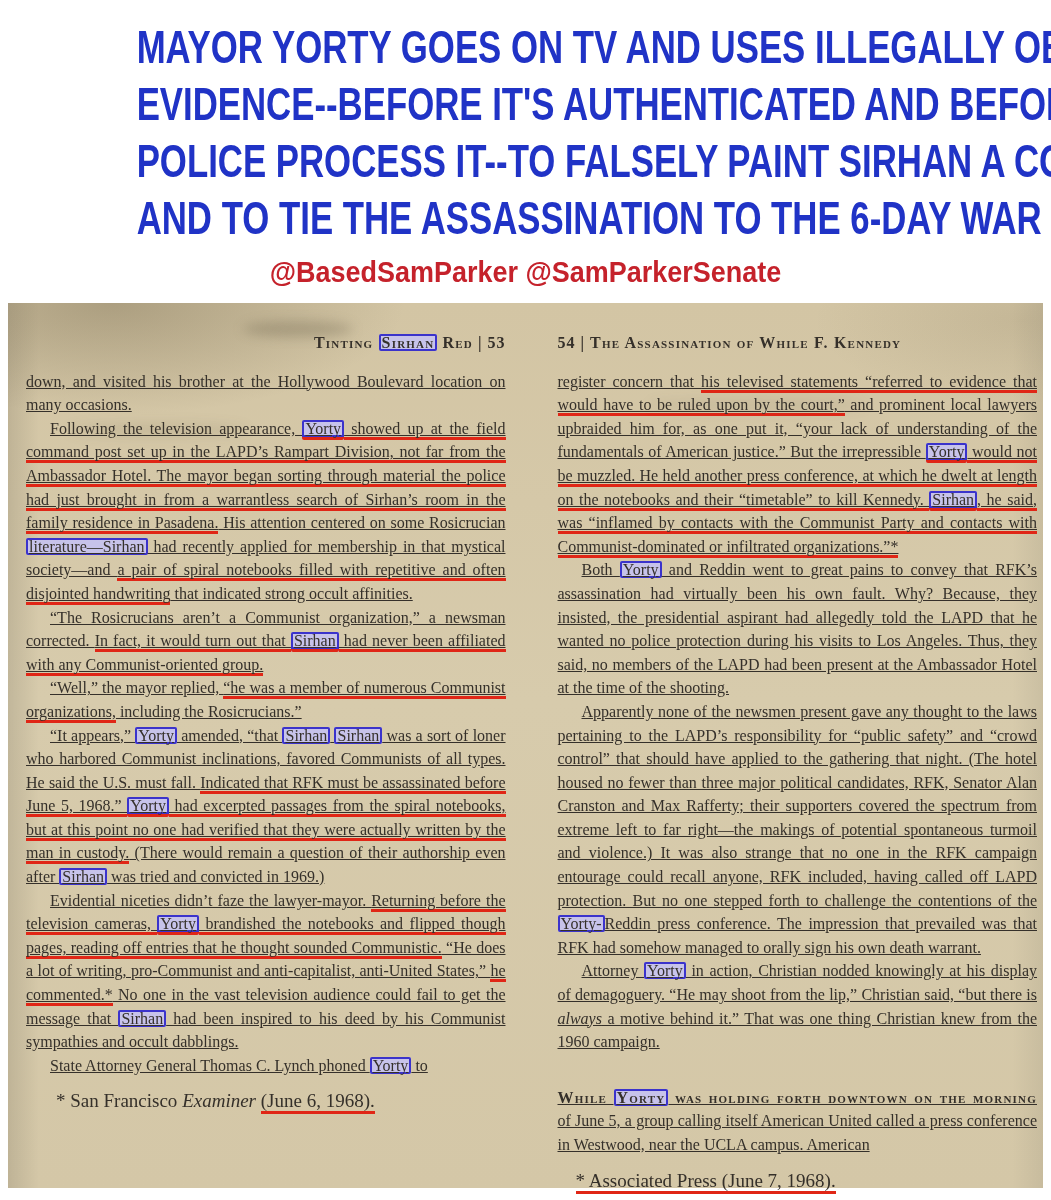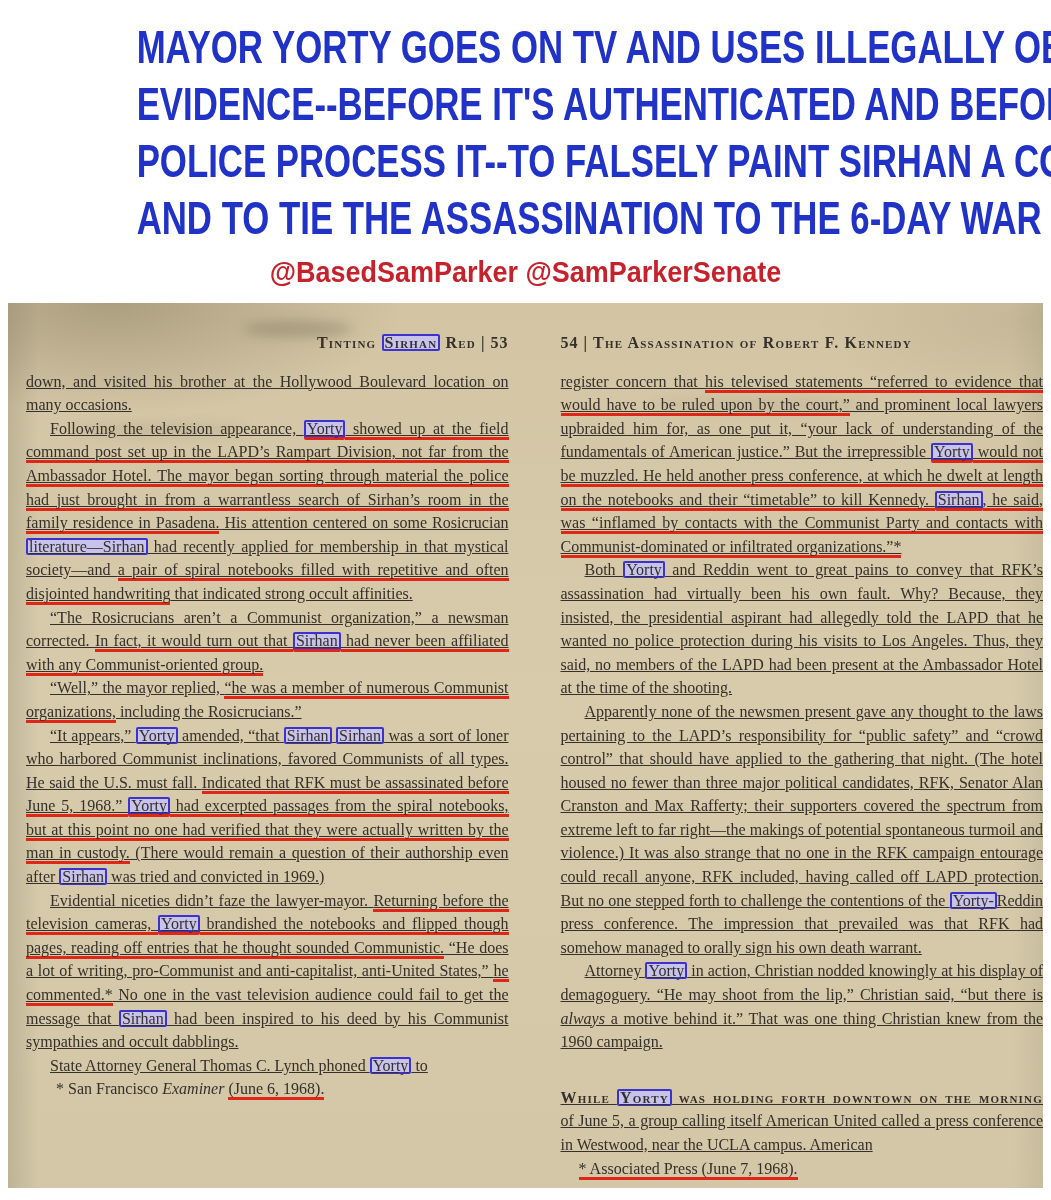--- a/index.html
+++ b/index.html
@@ -46,21 +46,21 @@
     position:relative;
     height:100%;
     box-sizing:border-box;
     background:
       radial-gradient(ellipse 420px 160px at 10% 0%, rgba(70,58,34,0.28), transparent 70%),
       radial-gradient(ellipse 300px 120px at 98% 2%, rgba(70,58,34,0.10), transparent 70%),
       linear-gradient(90deg, rgba(0,0,0,0.10), rgba(0,0,0,0) 3%, rgba(0,0,0,0) 97%, rgba(0,0,0,0.06)),
       linear-gradient(180deg,#d3c5a4 0%,#d7cbac 45%,#d4c7a7 100%);
     display:flex;
     gap:52px;
-    padding:28px 0 0 18px;
+    padding:28px 6px 0 18px;
   }
   .smudge{position:absolute;border-radius:50%;filter:blur(6px);pointer-events:none;}
   .smudge.a{left:235px;top:18px;width:110px;height:16px;background:rgba(80,70,50,0.25);}
   .smudge.b{left:60px;top:120px;width:180px;height:14px;background:rgba(80,70,50,0.10);}
   .smudge.c{left:640px;top:95px;width:220px;height:14px;background:rgba(80,70,50,0.08);}
   .col{
     flex:1;
     font-size:16px;
     line-height:23.6px;
     color:#35302a;
@@ -71,22 +71,22 @@
     letter-spacing:1px;
     font-weight:600;
     margin-bottom:15px;
     white-space:nowrap;
   }
   .pg-header.right-al{text-align:right;}
   .para{margin:0;text-decoration:underline;}
   .para.ind{text-indent:24px;}
   .para.gap{margin-top:32px;}
   .footnote{
-    margin-top:2px;
-    font-size:16px;
+    margin-top:14px;
+    font-size:19px;
     line-height:20px;
     text-align:left;
   }
   .footnote.fn-left{padding-left:30px;}
   .footnote.fn-right{padding-left:18px;}
   
   .ul{border-bottom:3px solid #e02616;}
   .hl{
     background:#c7c3ea;
     box-shadow:inset 0 0 0 2px #3b33cb;
@@ -121,21 +121,21 @@
           <p class="para ind"><span class="">“The Rosicrucians aren’t a Communist organization,” a newsman corrected. </span><span class="ul">In fact, it would turn out that </span><span class="hl ul">Sirhan</span><span class="ul"> had never been affiliated with any Communist-oriented group.</span></p>
           <p class="para ind"><span class="">“Well,” the mayor replied, </span><span class="ul">“he was a member of numerous Communist organizations,</span><span class=""> including the Rosicrucians.”</span></p>
           <p class="para ind"><span class="">“It appears,” </span><span class="hl">Yorty</span><span class=""> amended, “that </span><span class="hl">Sirhan</span><span class=""> </span><span class="hl">Sirhan</span><span class=""> was a sort of loner who harbored Communist inclinations, favored Communists of all types. He said the U.S. must fall. </span><span class="ul">Indicated that RFK must be assassinated before June 5, 1968.” </span><span class="hl ul">Yorty</span><span class="ul"> had excerpted passages from the spiral notebooks, but at this point no one had verified that they were actually written by the man in custody.</span><span class=""> (There would remain a question of their authorship even after </span><span class="hl">Sirhan</span><span class=""> was tried and convicted in 1969.)</span></p>
           <p class="para ind"><span class="">Evidential niceties didn’t faze the lawyer-mayor. </span><span class="ul">Returning before the television cameras, </span><span class="hl ul">Yorty</span><span class="ul"> brandished the notebooks and flipped though pages, reading off entries that he thought sounded Communistic.</span><span class=""> “He does a lot of writing, pro-Communist and anti-capitalist, anti-United States,” </span><span class="ul">he commented.*</span><span class=""> No one in the vast television audience could fail to get the message that </span><span class="hl">Sirhan</span><span class=""> had been inspired to his deed by his Communist sympathies and occult dabblings.</span></p>
           <p class="para ind"><span class="">State Attorney General Thomas C. Lynch phoned </span><span class="hl">Yorty</span><span class=""> to</span></p>
         </div>
       <div class="footnote fn-left"><span class="">* San Francisco </span><span class="it">Examiner</span><span class=""> </span><span class="ul">(June 6, 1968).</span></div>
     </div>
 
     <div class="col">
-      <div class="pg-header"><span class="">54 | </span><span class="sc">The Assassination of Robert F. Kennedy</span></div>
+      <div class="pg-header"><span class="">54 | </span><span class="sc">The Assassination of While F. Kennedy</span></div>
       <div>
           <p class="para"><span class="">register concern that </span><span class="ul">his televised statements “referred to evidence that would have to be ruled upon by the court,”</span><span class=""> and prominent local lawyers upbraided him for, as one put it, “your lack of understanding of the fundamentals of American justice.” But the irrepressible </span><span class="hl ul">Yorty</span><span class="ul"> would not be muzzled. He held another press conference, at which he dwelt at length on the notebooks and their “timetable” to kill Kennedy. </span><span class="hl ul">Sirhan</span><span class="ul">, he said, was “inflamed by contacts with the Communist Party and contacts with Communist-dominated or infiltrated organizations.”*</span></p>
           <p class="para ind"><span class="">Both </span><span class="hl">Yorty</span><span class=""> and Reddin went to great pains to convey that RFK’s assassination had virtually been his own fault. Why? Because, they insisted, the presidential aspirant had allegedly told the LAPD that he wanted no police protection during his visits to Los Angeles. Thus, they said, no members of the LAPD had been present at the Ambassador Hotel at the time of the shooting.</span></p>
           <p class="para ind"><span class="">Apparently none of the newsmen present gave any thought to the laws pertaining to the LAPD’s responsibility for “public safety” and “crowd control” that should have applied to the gathering that night. (The hotel housed no fewer than three major political candidates, RFK, Senator Alan Cranston and Max Rafferty; their supporters covered the spectrum from extreme left to far right—the makings of potential spontaneous turmoil and violence.) It was also strange that no one in the RFK campaign entourage could recall anyone, RFK included, having called off LAPD protection. But no one stepped forth to challenge the contentions of the </span><span class="hl">Yorty-</span><span class="">Reddin press conference. The impression that prevailed was that RFK had somehow managed to orally sign his own death warrant.</span></p>
           <p class="para ind"><span class="">Attorney </span><span class="hl">Yorty</span><span class=""> in action, Christian nodded knowingly at his display of demagoguery. “He may shoot from the lip,” Christian said, “but there is </span><span class="it">always</span><span class=""> a motive behind it.” That was one thing Christian knew from the 1960 campaign.</span></p>
           <p class="para gap"><span class="sc">While </span><span class="hl sc">Yorty</span><span class="sc"> was holding forth downtown on the morning</span><span class=""> of June 5, a group calling itself American United called a press conference in Westwood, near the UCLA campus. American</span></p>
         </div>
       <div class="footnote fn-right"><span class="ul">* Associated Press (June 7, 1968).</span></div>
     </div>
   </div>

